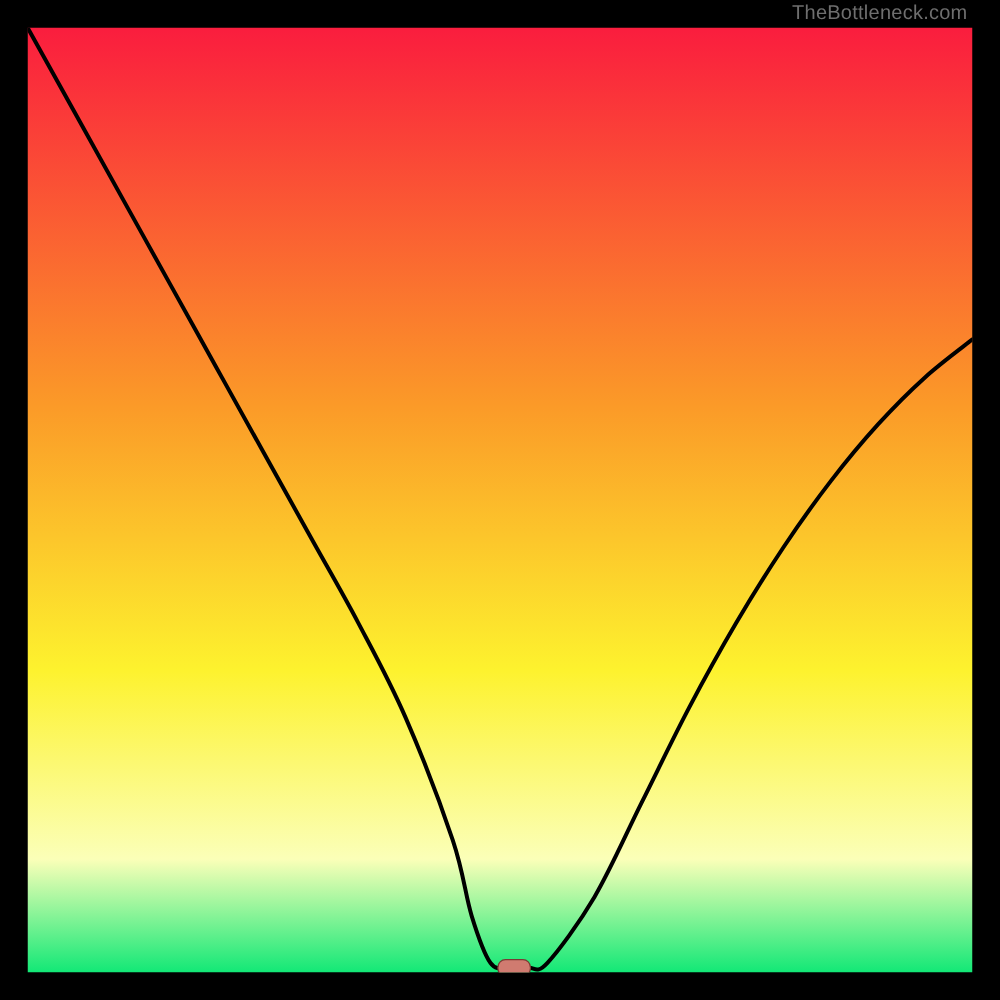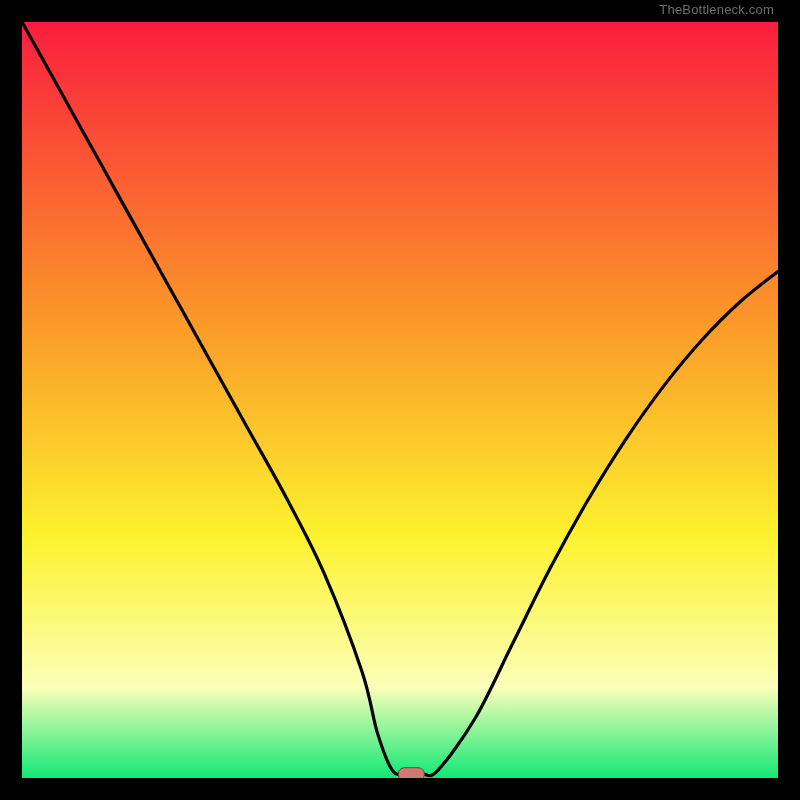--- a/index.html
+++ b/index.html
@@ -24,21 +24,21 @@
     left: 0;
     top: 0;
     width: 756px;
     height: 756px;
   }
   .watermark {
     position: absolute;
     top: 2px;
     right: 26px;
     color: #6e6e6e;
-    font-size: 13px;
+    font-size: 16px;
     letter-spacing: 0.2px;
     font-weight: 500;
   }
   svg { display: block; }
 </style>
 </head>
 <body>
 
 <div class="watermark">TheBottleneck.com</div>
 

